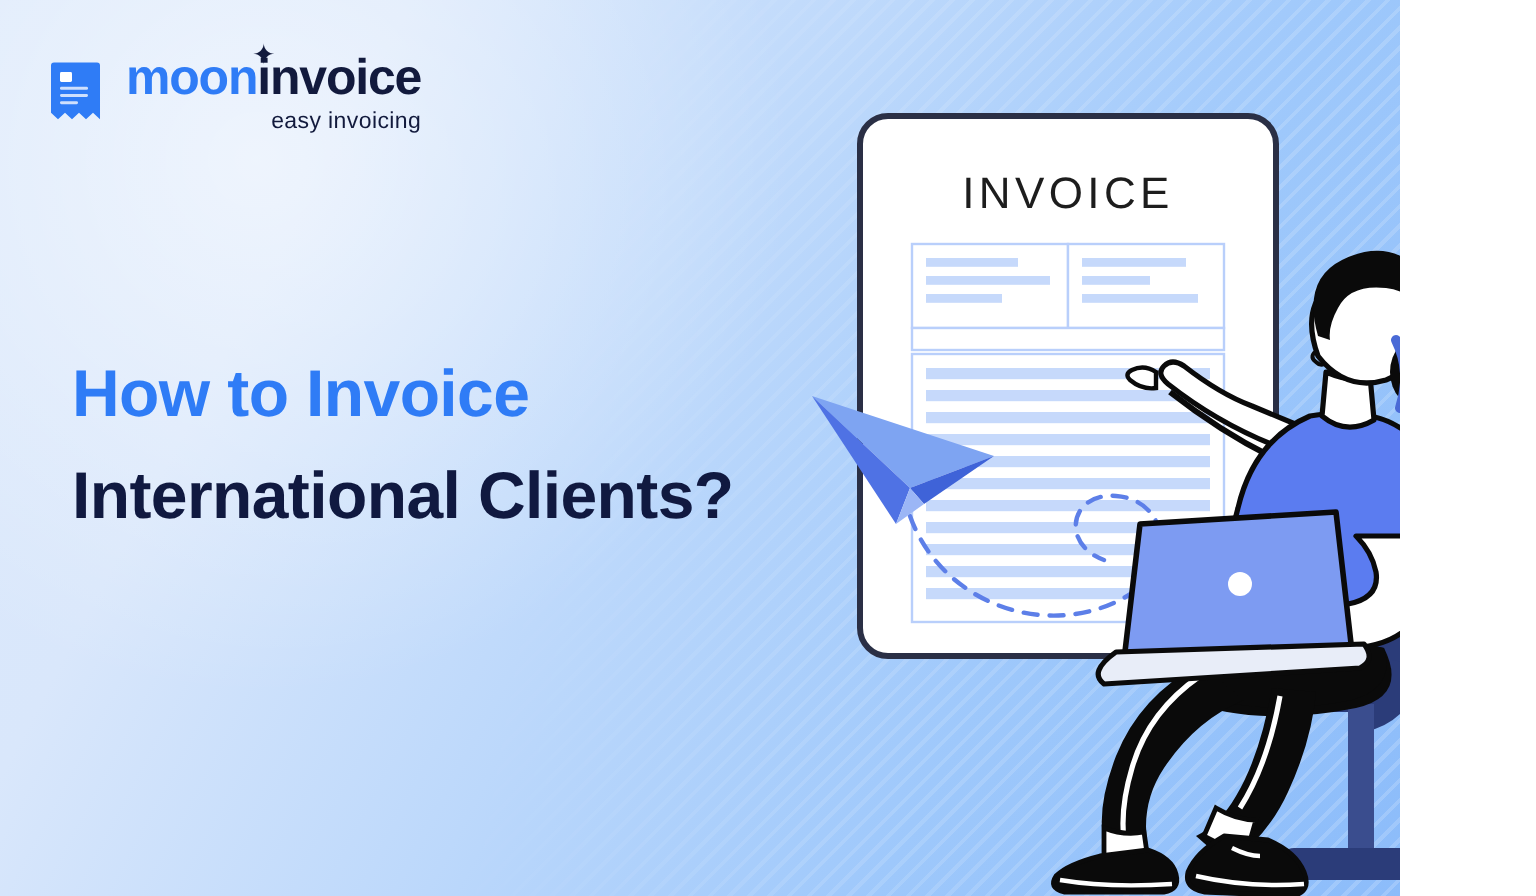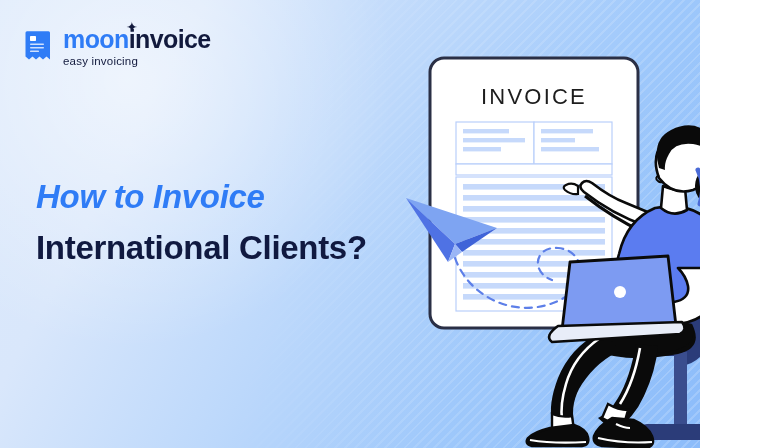--- a/index.html
+++ b/index.html
@@ -31,26 +31,26 @@
   }
 
   
   .logo{position:absolute;left:24px;top:27px;display:flex;align-items:center;gap:9px;}
   .logo-mark{width:30px;height:34px;display:block;}
   .wordmark{display:flex;flex-direction:column;line-height:1;}
   .wm-top{font-size:25px;font-weight:700;letter-spacing:-0.6px;position:relative;}
   .wm-moon{color:#2f7cf6;}
   .wm-invoice{color:#121a3d;}
   .wm-star{position:absolute;left:63px;top:-7px;color:#121a3d;font-size:14px;font-weight:700;line-height:1;}
-  .wm-tag{margin-top:4px;text-align:left;font-size:11.5px;color:#121a3d;letter-spacing:.2px;font-weight:400;}
+  .wm-tag{margin-top:4px;text-align:right;font-size:11.5px;color:#121a3d;letter-spacing:.2px;font-weight:400;}
 
   
   .headline{position:absolute;left:36px;top:178px;}
   .h-line1{
-    font-size:33px;font-weight:700;color:#2f7cf6;letter-spacing:-0.3px;line-height:1.18;font-style:italic;
+    font-size:33px;font-weight:700;color:#2f7cf6;letter-spacing:-0.3px;line-height:1.18;
   }
   .h-line2{
     margin-top:12px;font-size:33px;font-weight:700;color:#101940;letter-spacing:-0.3px;line-height:1.18;text-align:center;
   }
 
   
   .art{position:absolute;left:0;top:0;width:768px;height:448px;}
 </style>
 </head>
 <body>

